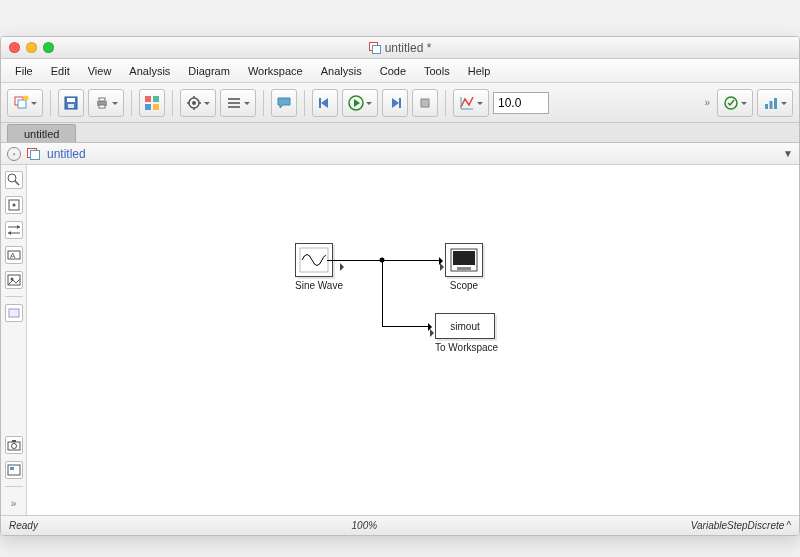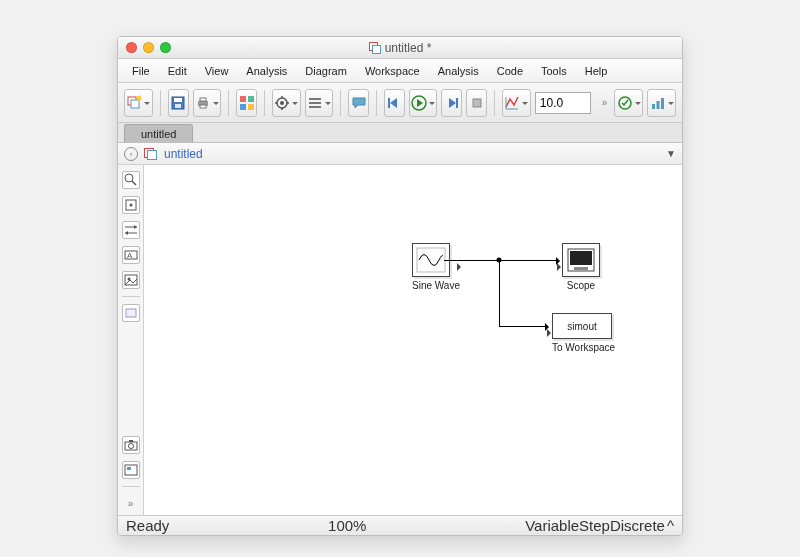--- a/index.html
+++ b/index.html
@@ -8,21 +8,21 @@
     font-family: "Helvetica Neue", Arial, sans-serif;
     font-size: 12px;
     color: #222;
     display: flex;
     align-items: center;
     justify-content: center;
     height: 557px;
     width: 800px;
   }
   .window {
-    width: 566px;
+    width: 800px;
     height: 500px;
     background: #fff;
     border: 1px solid #bdbdbd;
     box-shadow: 0 6px 18px rgba(0,0,0,0.15);
     display: flex;
     flex-direction: column;
     border-radius: 4px;
     overflow: hidden;
     margin-top: 15px;
   }
@@ -121,21 +121,21 @@
 
   
   .wire { position:absolute; background:#000; }
   .wire.h { height:1px; }
   .wire.v { width:1px; }
   .arrowhead { position:absolute; width:0; height:0; border:4px solid transparent; border-left-color:#000; }
   .node { position:absolute; width:5px; height:5px; background:#000; border-radius:50%; transform:translate(-50%,-50%); }
 
   .statusbar {
     height:20px; background:linear-gradient(#f7f7f7,#e8e8e8); border-top:1px solid #ccc;
-    display:flex; align-items:center; padding:4px 8px; font-size:15px; color:#333;
+    display:flex; align-items:center; padding:4px 8px; font-size:10px; color:#333;font-style:italic;
   }
   .statusbar .sfill { flex:1; }
 </style>
 </head>
 <body>
 
 <div class="window">
 
   <div class="titlebar">
     <div class="traffic">

